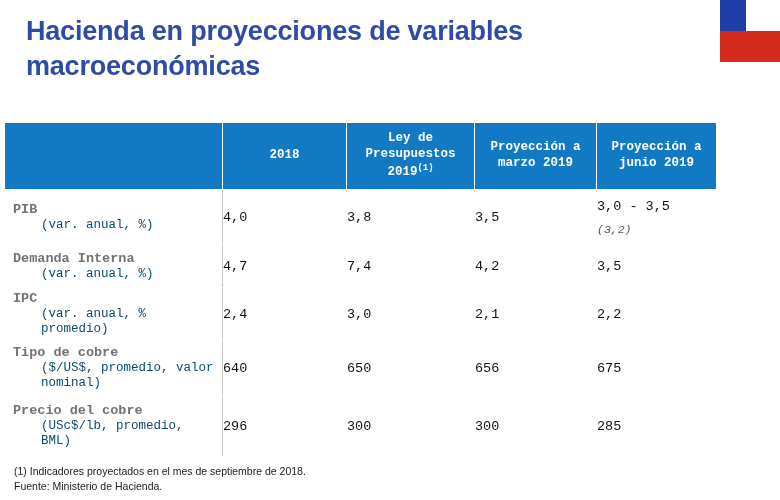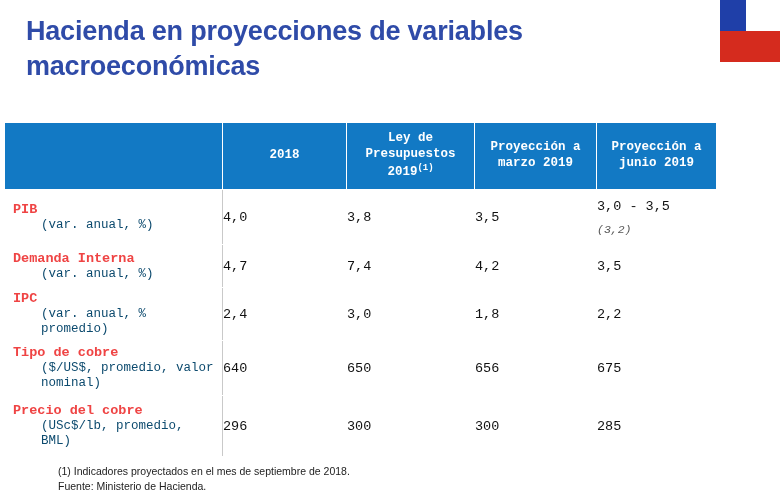--- a/index.html
+++ b/index.html
@@ -106,21 +106,21 @@
   }
   tbody td.label {
     padding: 0;
     vertical-align: middle;
     border-right: 1px solid #c9c9c9;
   }
   .lbl-main {
     font-weight: bold;
     font-size: 13.5px;
     padding: 3px 0 1px 8px;
-    color: #ef4444;
+    color: #737373;
   }
   .lbl-sub {
     padding: 0 4px 3px 36px;
     font-size: 12.5px;
     color: #0c4a6e;
     line-height: 1.2;
   }
   tbody td.val {
     text-align: left;
     vertical-align: middle;
@@ -143,21 +143,20 @@
   tr.r-cu  td { height: 60px; }
 
   
   .notes {
     position: absolute;
     left: 14px;
     top: 464px;
     font-size: 10.5px;
     color: #222222;
     line-height: 1.45;
-    margin-left: 44px;
   }
   .notes div { white-space: nowrap; }
 </style>
 </head>
 <body>
 
 <div class="flag">
   <div class="blue"></div>
   <div class="white"></div>
   <div class="red"></div>
@@ -210,21 +209,21 @@
         <td class="val">3,5</td>
       </tr>
 
       <tr class="r-ipc">
         <td class="label">
           <div class="lbl-main">IPC</div>
           <div class="lbl-sub">(var. anual, % promedio)</div>
         </td>
         <td class="val">2,4</td>
         <td class="val">3,0</td>
-        <td class="val">1,8</td>
+        <td class="val">2,1</td>
         <td class="val">2,2</td>
       </tr>
 
       <tr class="r-tc">
         <td class="label">
           <div class="lbl-main">Tipo de cobre</div>
           <div class="lbl-sub">($/US$, promedio, valor nominal)</div>
         </td>
         <td class="val">640</td>
         <td class="val">650</td>

